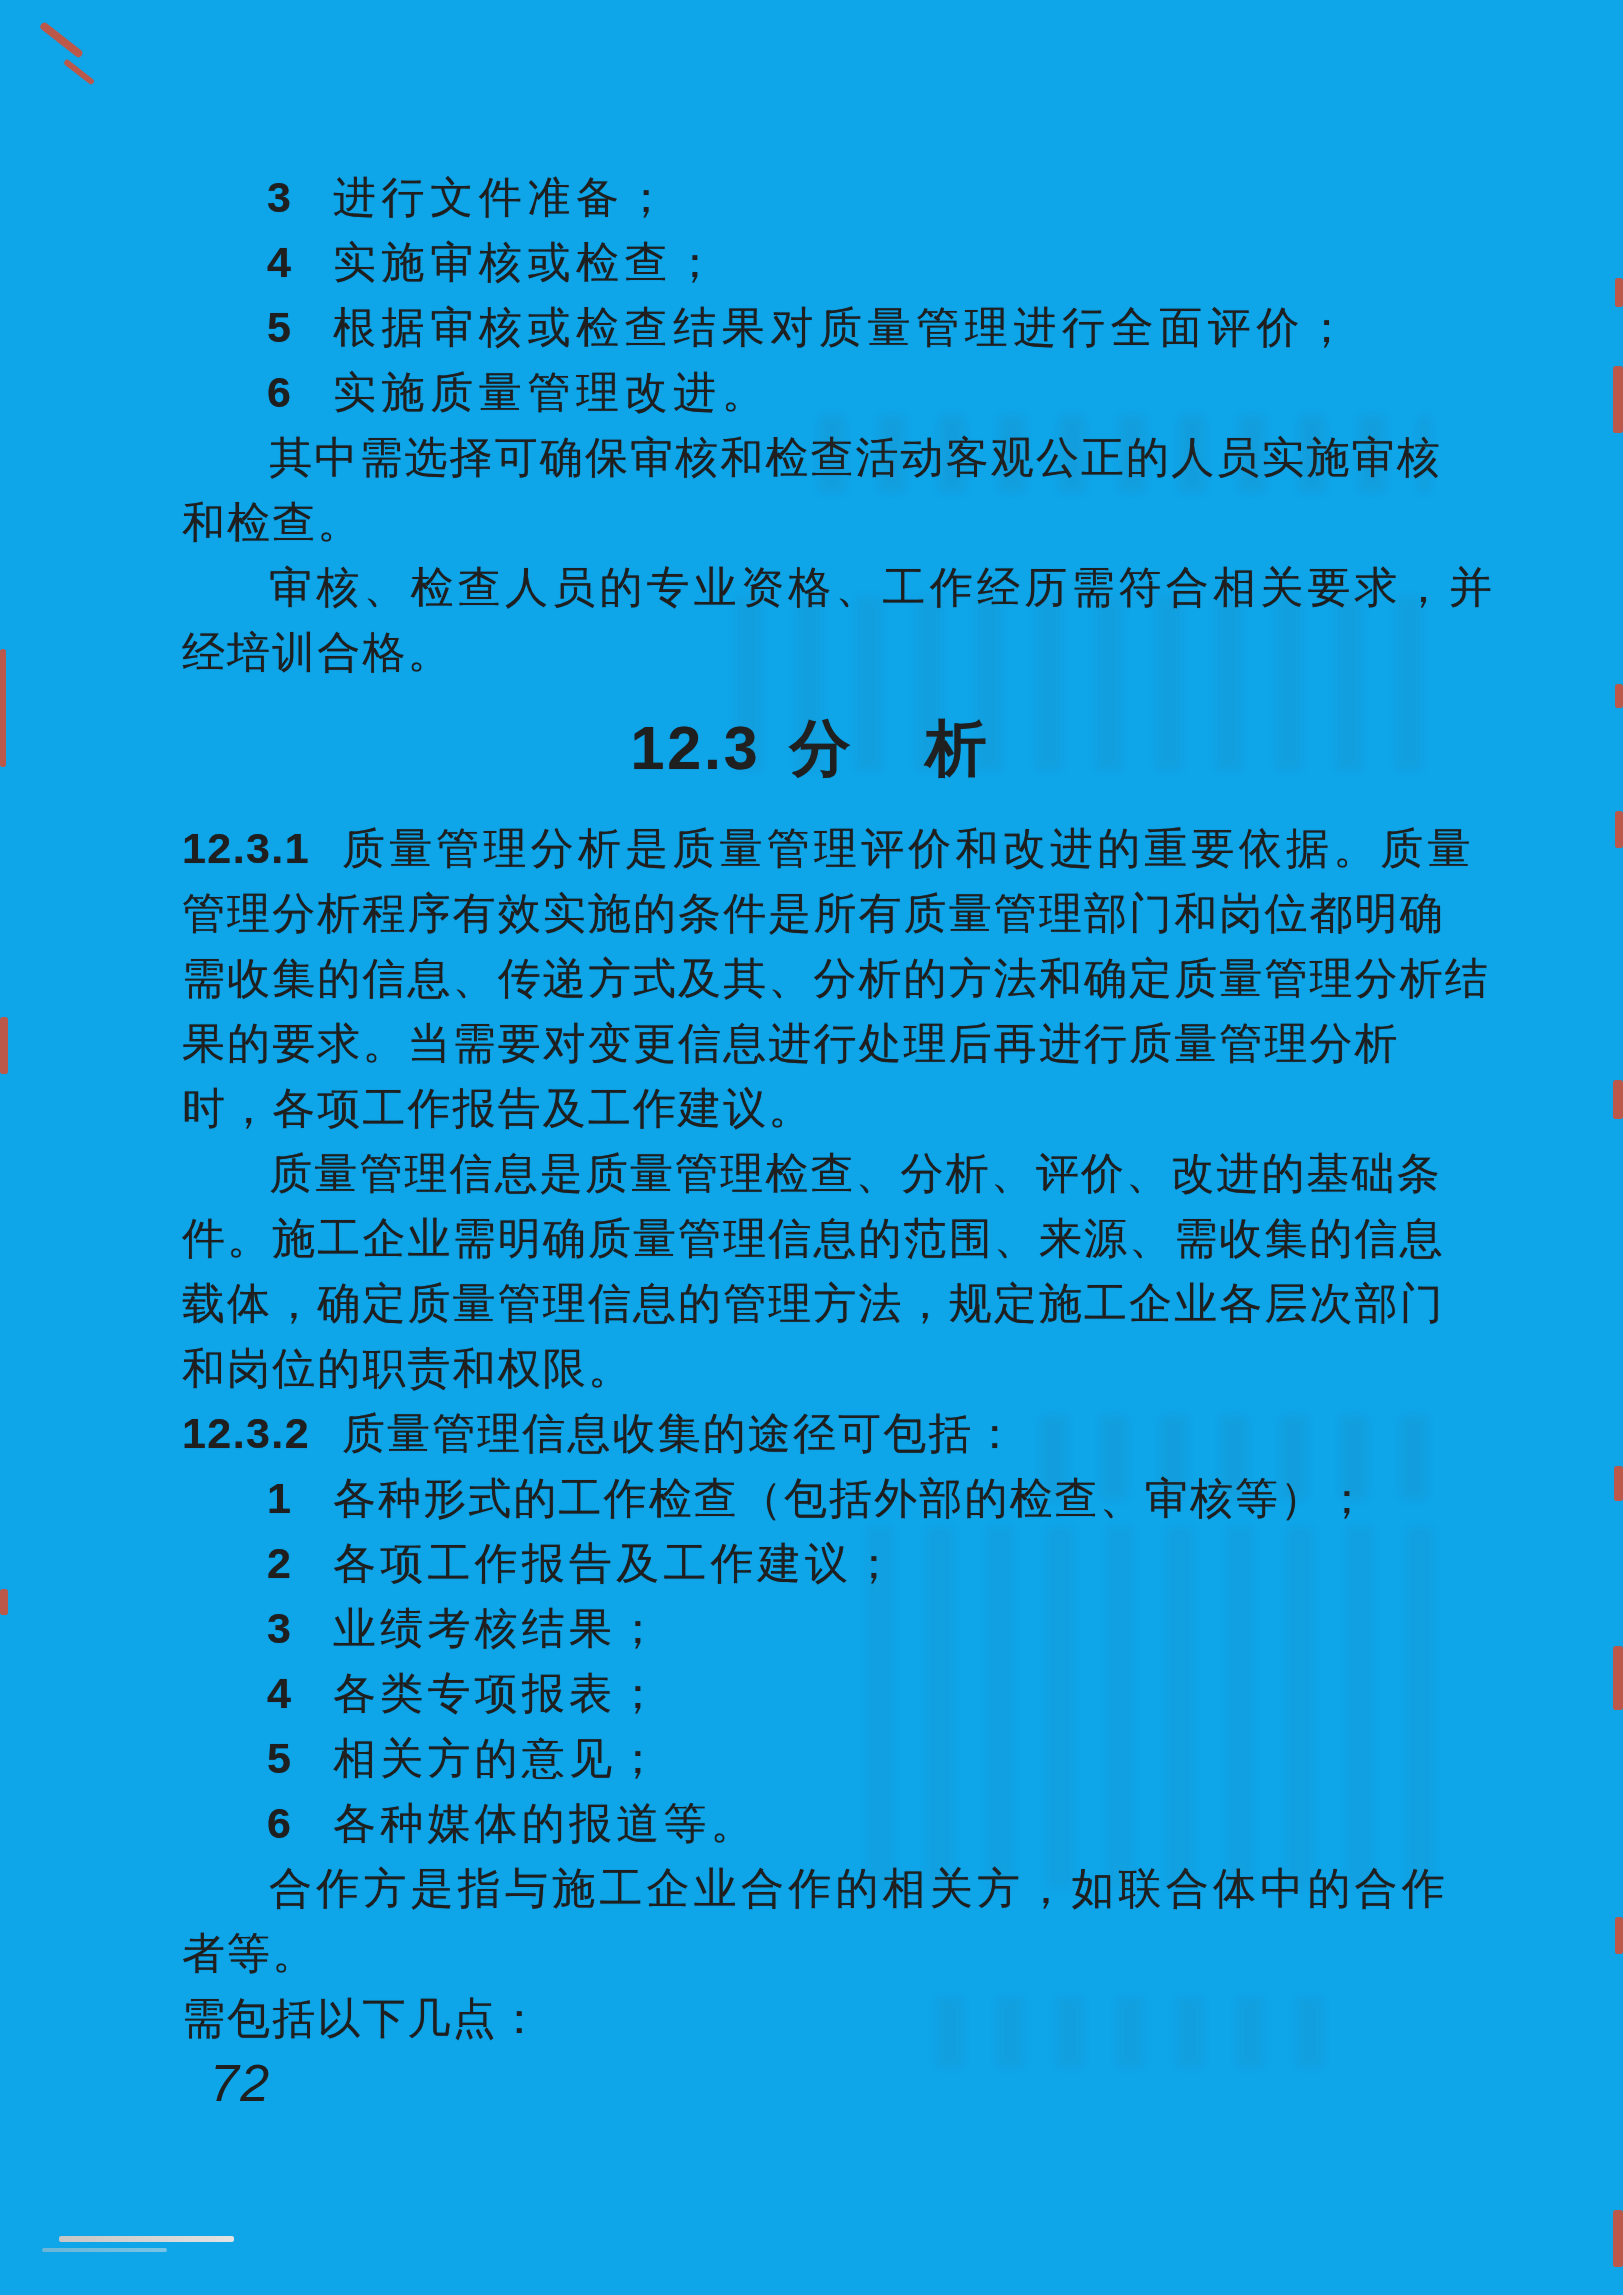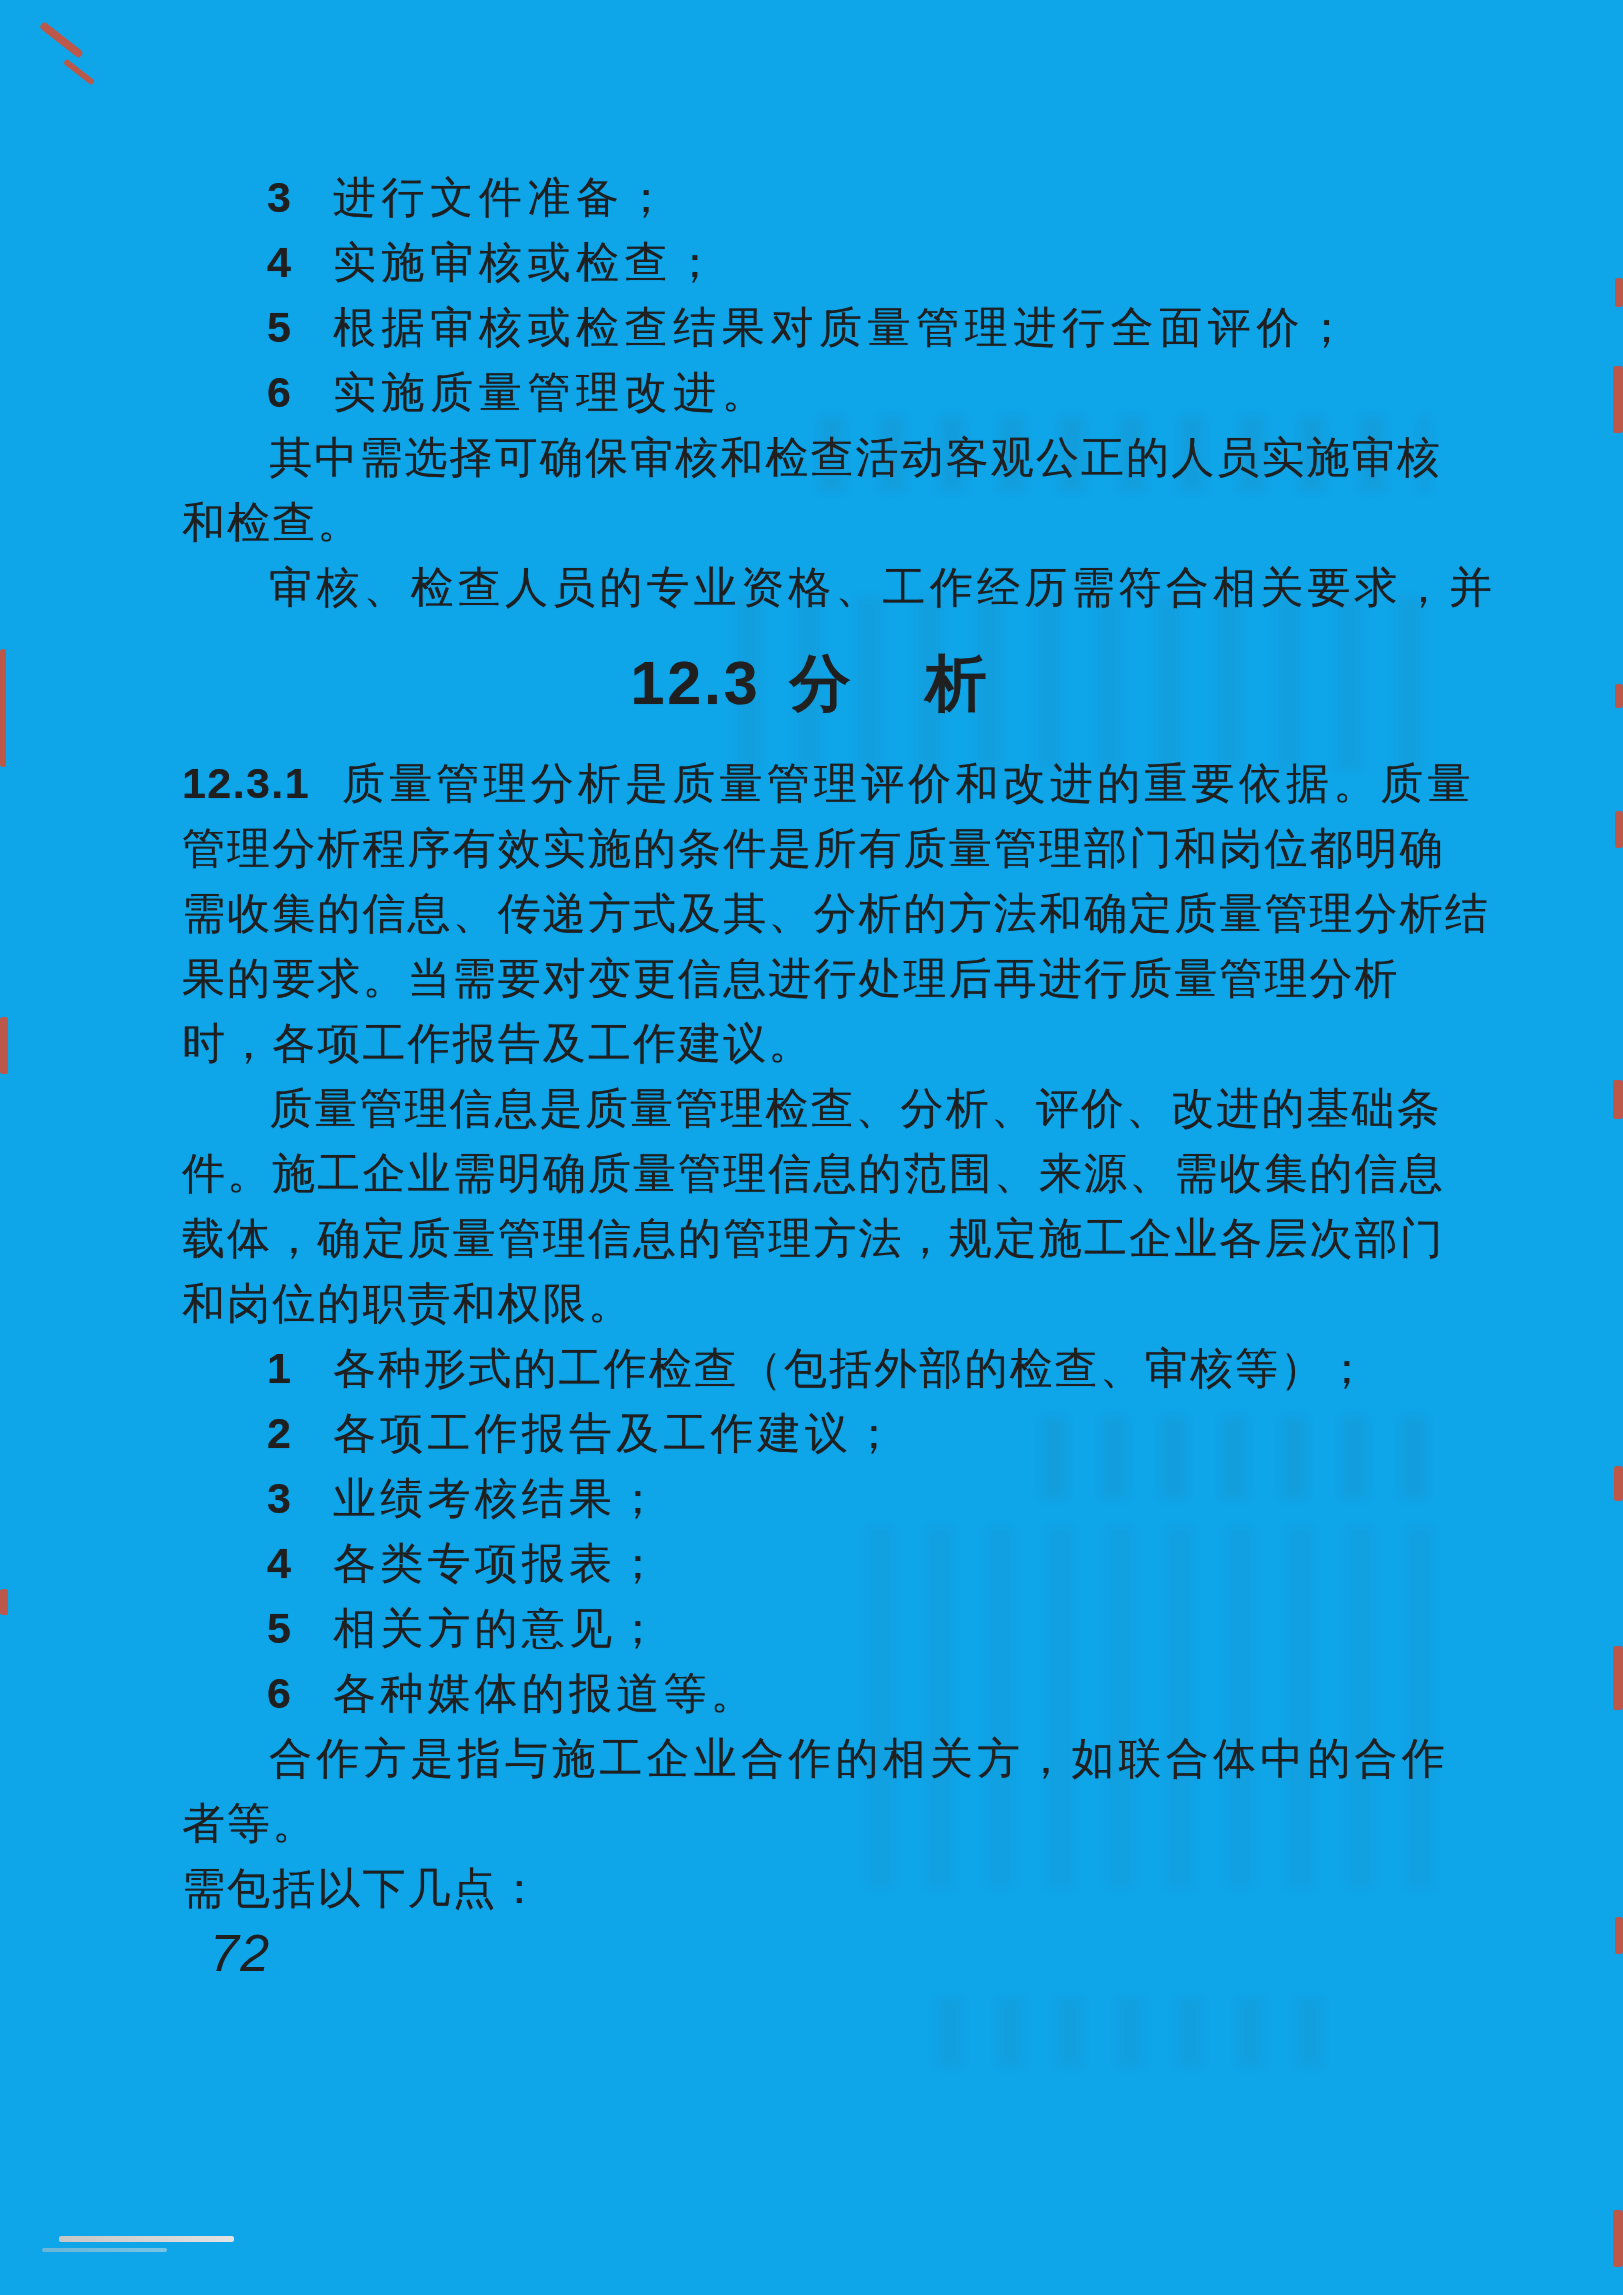--- a/index.html
+++ b/index.html
@@ -92,38 +92,42 @@
       <span class="lnum">5</span><span class="sp8">根据审核或检查结果对质量管理进行全面评价；</span>
     </div>
     <div class="line">
       <span class="lnum">6</span><span class="sp8">实施质量管理改进。</span>
     </div>
 
     <div class="line ind">其中需选择可确保审核和检查活动客观公正的人员实施审核</div>
     <div class="line">和检查。</div>
 
     <div class="line ind sp6">审核、检查人员的专业资格、工作经历需符合相关要求，并</div>
+    <div class="line">经培训合格。</div>
 
     <div class="heading">
       <span>12.3</span><span class="htitle">分　析</span>
     </div>
 
     <div class="line">
       <span class="secnum">12.3.1</span><span class="sp6">质量管理分析是质量管理评价和改进的重要依据。质量</span>
     </div>
     <div class="line">管理分析程序有效实施的条件是所有质量管理部门和岗位都明确</div>
     <div class="line">需收集的信息、传递方式及其、分析的方法和确定质量管理分析结</div>
     <div class="line">果的要求。当需要对变更信息进行处理后再进行质量管理分析</div>
     <div class="line">时，各项工作报告及工作建议。</div>
 
     <div class="line ind">质量管理信息是质量管理检查、分析、评价、改进的基础条</div>
     <div class="line">件。施工企业需明确质量管理信息的范围、来源、需收集的信息</div>
     <div class="line">载体，确定质量管理信息的管理方法，规定施工企业各层次部门</div>
     <div class="line">和岗位的职责和权限。</div>
 
+    <div class="line">
+      <span class="secnum">12.3.2</span><span>质量管理信息收集的途径可包括：</span>
+    </div>
 
     <div class="line">
       <span class="lnum">1</span><span>各种形式的工作检查（包括外部的检查、审核等）；</span>
     </div>
     <div class="line">
       <span class="lnum">2</span><span class="sp6">各项工作报告及工作建议；</span>
     </div>
     <div class="line">
       <span class="lnum">3</span><span class="sp6">业绩考核结果；</span>
     </div>

